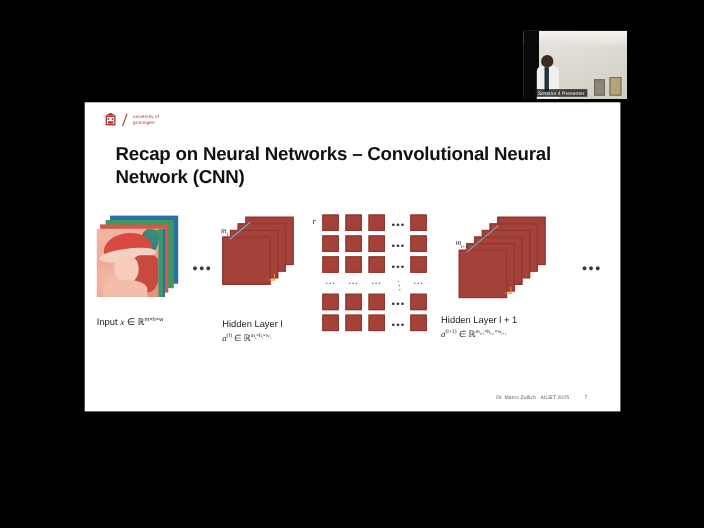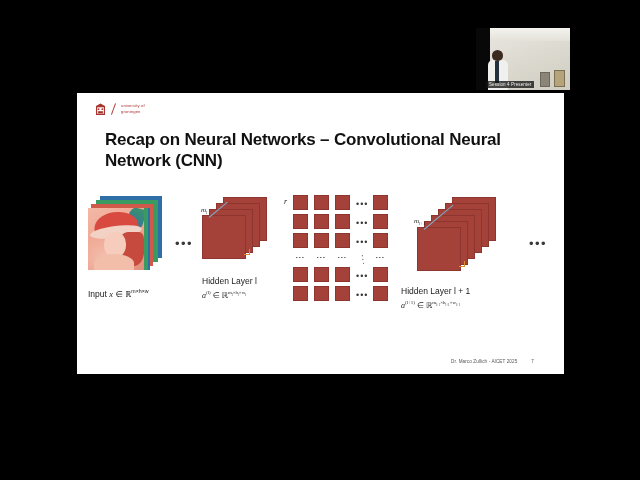--- a/index.html
+++ b/index.html
@@ -395,21 +395,21 @@
         <div class="plane" style="left:14px; top:6px;"></div>
         <div class="plane" style="left:7px;  top:12px;"></div>
         <div class="plane" style="left:0px;  top:18px;"></div>
         <div class="orange-mark" style="left:42px; top:52px;"></div>
         <div class="stack-dim-line" style="left:7px; top:20px; width:24px; transform:rotate(-40deg);"></div>
         <div class="stack-dim-label" style="left:-1px; top:9px;">
           <span>m</span><sub>l</sub>
         </div>
       </div>
 
-      <div class="caption" style="left:125px; top:83px;">
+      <div class="caption" style="left:125px; top:96px;">
         <div class="line1">Hidden Layer l</div>
         <div class="line2">
           <span class="mathi">a</span><sup>(l)</sup><span> ∈ </span><span>ℝ</span><sup>m<sub>l</sub>×h<sub>l</sub>×w<sub>l</sub></sup>
         </div>
       </div>
 
       <div class="dgroup" id="filter-grid">
         <div class="r-label">r</div>
 
         <div class="fcell" style="left:9px;  top:2px;"></div>

